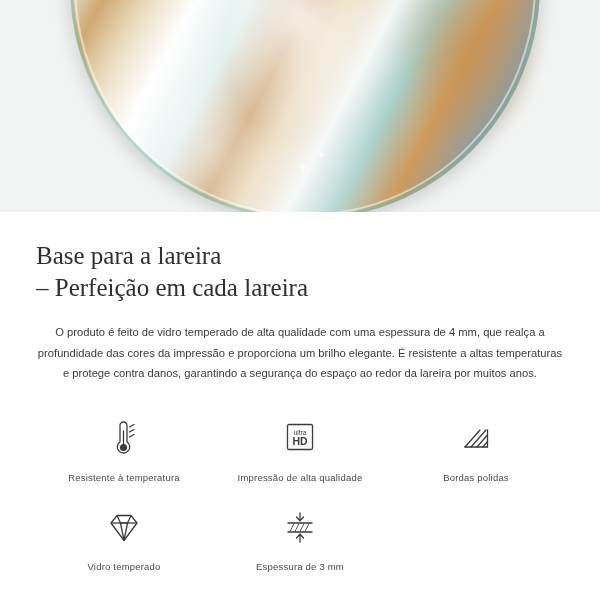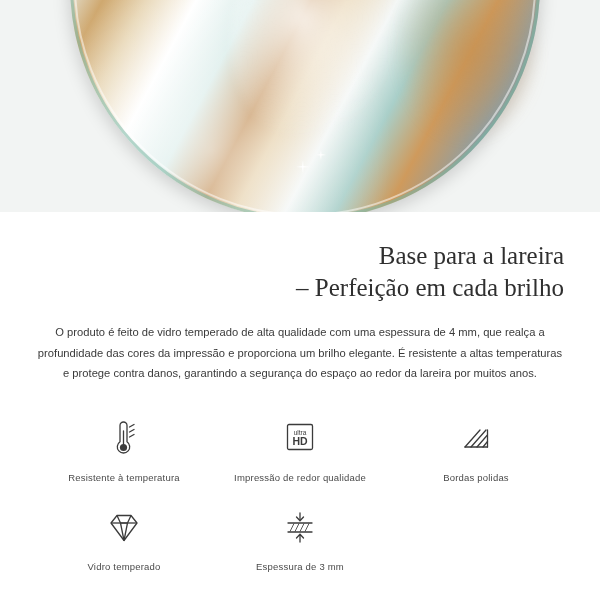--- a/index.html
+++ b/index.html
@@ -113,21 +113,20 @@
   .content {
     padding: 0 36px;
   }
   .headline {
     font-family: "Liberation Serif", serif;
     font-size: 25px;
     line-height: 1.28;
     color: #2f2f2f;
     margin: 28px 0 0 0;
     font-weight: 400;
-    text-align: right;
   }
   .headline .line2 {
     display: block;
   }
   .body-copy {
     font-size: 11.2px;
     line-height: 1.85;
     color: #3a3a3a;
     margin: 18px 0 0 0;
     max-width: 536px;
@@ -174,21 +173,21 @@
     <div class="hero-plate-edge"></div>
     <div class="hero-plate-rim"></div>
     <div class="hero-sparkle sparkle-1"></div>
     <div class="hero-sparkle sparkle-2"></div>
   </div>
 
   <div class="content">
 
     <h1 class="headline">
       <span>Base para a lareira</span>
-      <span class="line2">– Perfeição em cada brilho</span>
+      <span class="line2">– Perfeição em cada lareira</span>
     </h1>
 
     <p class="body-copy">O produto é feito de vidro temperado de alta qualidade com uma espessura de 4 mm, que realça a profundidade das cores da impressão e proporciona um brilho elegante. É resistente a altas temperaturas e protege contra danos, garantindo a segurança do espaço ao redor da lareira por muitos anos.</p>
 
     <div class="features">
 
       <div class="feature">
         <div class="feature-icon">
           <svg width="34" height="40" viewBox="0 0 34 40">
             <g fill="none" stroke="#3b3b3b" stroke-width="1.3" stroke-linecap="round">
@@ -205,21 +204,21 @@
       </div>
 
       <div class="feature">
         <div class="feature-icon">
           <svg width="40" height="38" viewBox="0 0 40 38">
             <rect x="7.5" y="4.5" width="25" height="25" rx="1.5" fill="none" stroke="#3b3b3b" stroke-width="1.3"></rect>
             <text x="20" y="14.5" font-family="Liberation Sans, sans-serif" font-size="6.5" fill="#3b3b3b" text-anchor="middle">ultra</text>
             <text x="20" y="25" font-family="Liberation Sans, sans-serif" font-size="10.5" font-weight="bold" fill="#3b3b3b" text-anchor="middle">HD</text>
           </svg>
         </div>
-        <div class="feature-label">Impressão de redor qualidade</div>
+        <div class="feature-label">Impressão de alta qualidade</div>
       </div>
 
 
       <div class="feature">
         <div class="feature-icon">
           <svg width="40" height="34" viewBox="0 0 40 34">
             <g fill="none" stroke="#3b3b3b" stroke-width="1.3" stroke-linecap="round">
               <path d="M9 25 L24 8"></path>
               <path d="M15 25 L30 8"></path>
               <path d="M21 25 L31 13.5"></path>

